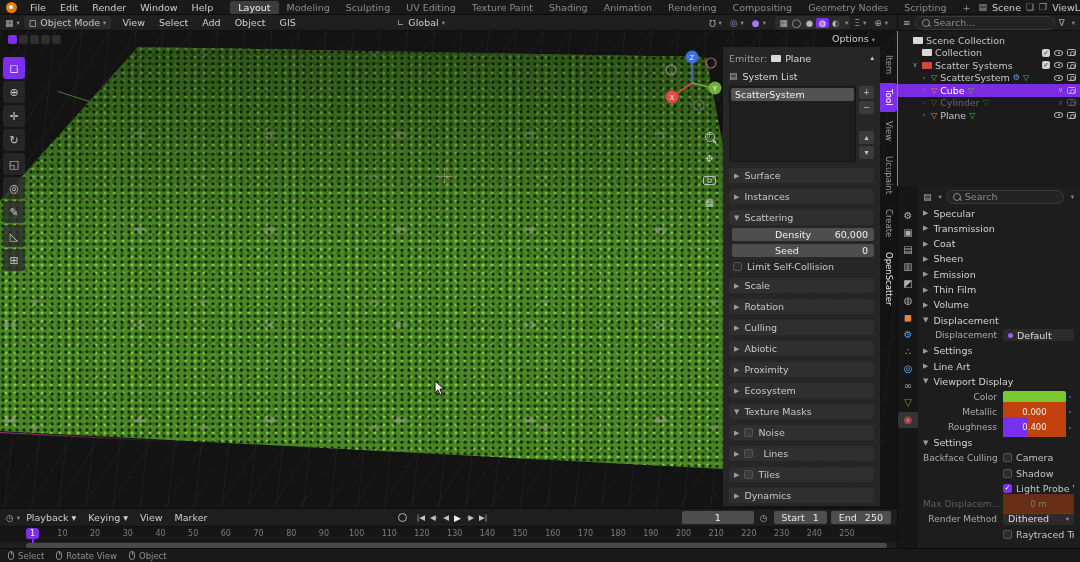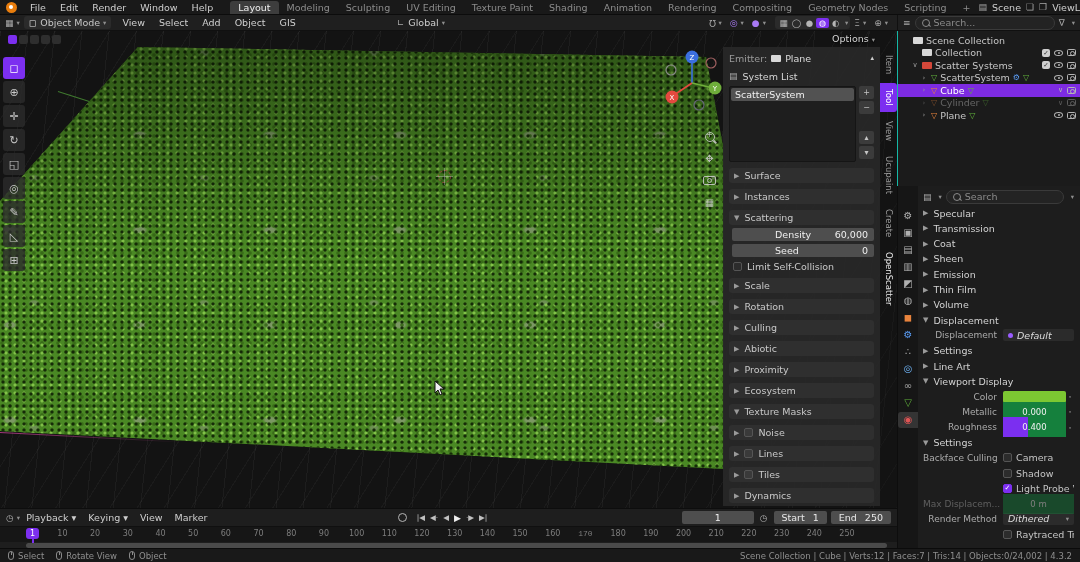--- a/index.html
+++ b/index.html
@@ -120,25 +120,25 @@
   #ptabs{width:20px;background:#161616;padding-top:22px;display:flex;flex-direction:column;gap:1.5px;}
   .ptab{height:15.5px;display:flex;align-items:center;justify-content:center;font-size:10px;}
   .ptab.active{background:#343434;border-radius:3px 0 0 3px;}
   #pcontent{flex:1;padding:3px 6px 0 5px;min-width:0;}
   .phead{display:flex;align-items:center;gap:4px;height:15px;}
   .prow{display:flex;align-items:center;height:12.5px;margin-top:2.8px;}
   .prow.dim{opacity:.45;}
   .psec{color:#d2d2d2;}
   .plab{width:74px;text-align:right;color:#ababab;padding-right:6px;font-size:9px;white-space:nowrap;overflow:hidden;flex:0 0 auto;}
   .pctl{flex:1;display:flex;align-items:center;min-width:0;gap:4px;}
-  .track{flex:1;position:relative;height:20px;background:#15803d;border-radius:0;overflow:hidden;}
+  .track{flex:1;position:relative;height:20px;background:#c2410c;border-radius:0;overflow:hidden;}
   .fill{position:absolute;left:0;top:0;bottom:0;background:#7b2ff0;}
   .tval{position:absolute;left:0;right:0;top:0;bottom:0;display:flex;align-items:center;justify-content:center;font-size:8.5px;color:#f0f0f0;}
   .swatch{flex:1;height:12px;border-radius:2px;}
-  .dropf{flex:1;height:12px;background:#2b2b2b;border-radius:2px;display:flex;align-items:center;gap:4px;padding:0 5px;color:#dcdcdc;min-width:0;font-style:italic;}
+  .dropf{flex:1;height:12px;background:#2b2b2b;border-radius:2px;display:flex;align-items:center;gap:4px;padding:0 5px;color:#dcdcdc;min-width:0;}
   .pdot{width:5px;height:5px;border-radius:50%;background:#9a5cff;flex:0 0 auto;}
   .dec{width:8px;text-align:center;color:#777;font-size:6px;flex:0 0 auto;}
   .ckl{color:#c5c5c5;white-space:nowrap;overflow:hidden;}
   
   #timeline{position:absolute;left:0;top:508px;width:897px;height:40px;background:#1e1e1e;border-top:1px solid #0d0d0d;box-sizing:border-box;}
   .tl-head{display:flex;align-items:center;height:17px;padding:0 6px;}
   .tl-menu{padding:0 6px;color:#cfcfcf;}
   .tl-ctr{display:flex;align-items:center;gap:5px;margin:0 10px;}
   .pbtn{color:#c0c0c0;font-size:7.5px;}
   .pbtn.play{color:#f0f0f0;font-size:9px;}
@@ -383,21 +383,21 @@
             <span>Texture Masks</span>
           </div>
           <div class="np-sec">
             <span class="chev">▶</span>
             <span class="cb dim"></span>
             <span style="margin-left: 5px;">Noise</span>
           </div>
           <div class="np-sec">
             <span class="chev">▶</span>
             <span class="cb dim"></span>
-            <span style="margin-left: 5px;">Lines</span>
+            <span style="margin-left: 10px;">Lines</span>
           </div>
           <div class="np-sec">
             <span class="chev">▶</span>
             <span class="cb dim"></span>
             <span style="margin-left: 5px;">Tiles</span>
           </div>
           <div class="np-sec">
             <span class="chev">▶</span>
             <span>Dynamics</span>
           </div>
@@ -683,21 +683,21 @@
         <span class="tick" style="left: 258.561px;">70</span>
         <span class="tick" style="left: 291.251px;">80</span>
         <span class="tick" style="left: 323.941px;">90</span>
         <span class="tick" style="left: 356.631px;">100</span>
         <span class="tick" style="left: 389.321px;">110</span>
         <span class="tick" style="left: 422.011px;">120</span>
         <span class="tick" style="left: 454.701px;">130</span>
         <span class="tick" style="left: 487.391px;">140</span>
         <span class="tick" style="left: 520.081px;">150</span>
         <span class="tick" style="left: 552.771px;">160</span>
-        <span class="tick" style="left: 585.461px; font-family: Liberation Mono, monospace;">170</span>
+        <span class="tick" style="left: 585.461px;">170</span>
         <span class="tick" style="left: 618.151px;">180</span>
         <span class="tick" style="left: 650.841px;">190</span>
         <span class="tick" style="left: 683.531px;">200</span>
         <span class="tick" style="left: 716.221px;">210</span>
         <span class="tick" style="left: 748.911px;">220</span>
         <span class="tick" style="left: 781.601px;">230</span>
         <span class="tick" style="left: 814.291px;">240</span>
         <span class="tick" style="left: 846.981px;">250</span>
       </div>
     <div class="tl-scroll">
@@ -713,15 +713,14 @@
         </span>
         <span class="skey">
           <span class="mouse"></span>
           <span>Rotate View</span>
         </span>
         <span class="skey">
           <span class="mouse"></span>
           <span>Object</span>
         </span>
       </span>
-    <span class="sright">Scene Collection | Cube | Verts:12 | Faces:7 | Tris:14 | Objects:0/24,002 | 4.3.2</span>
   </div>
 </div>
 
 </body></html>

